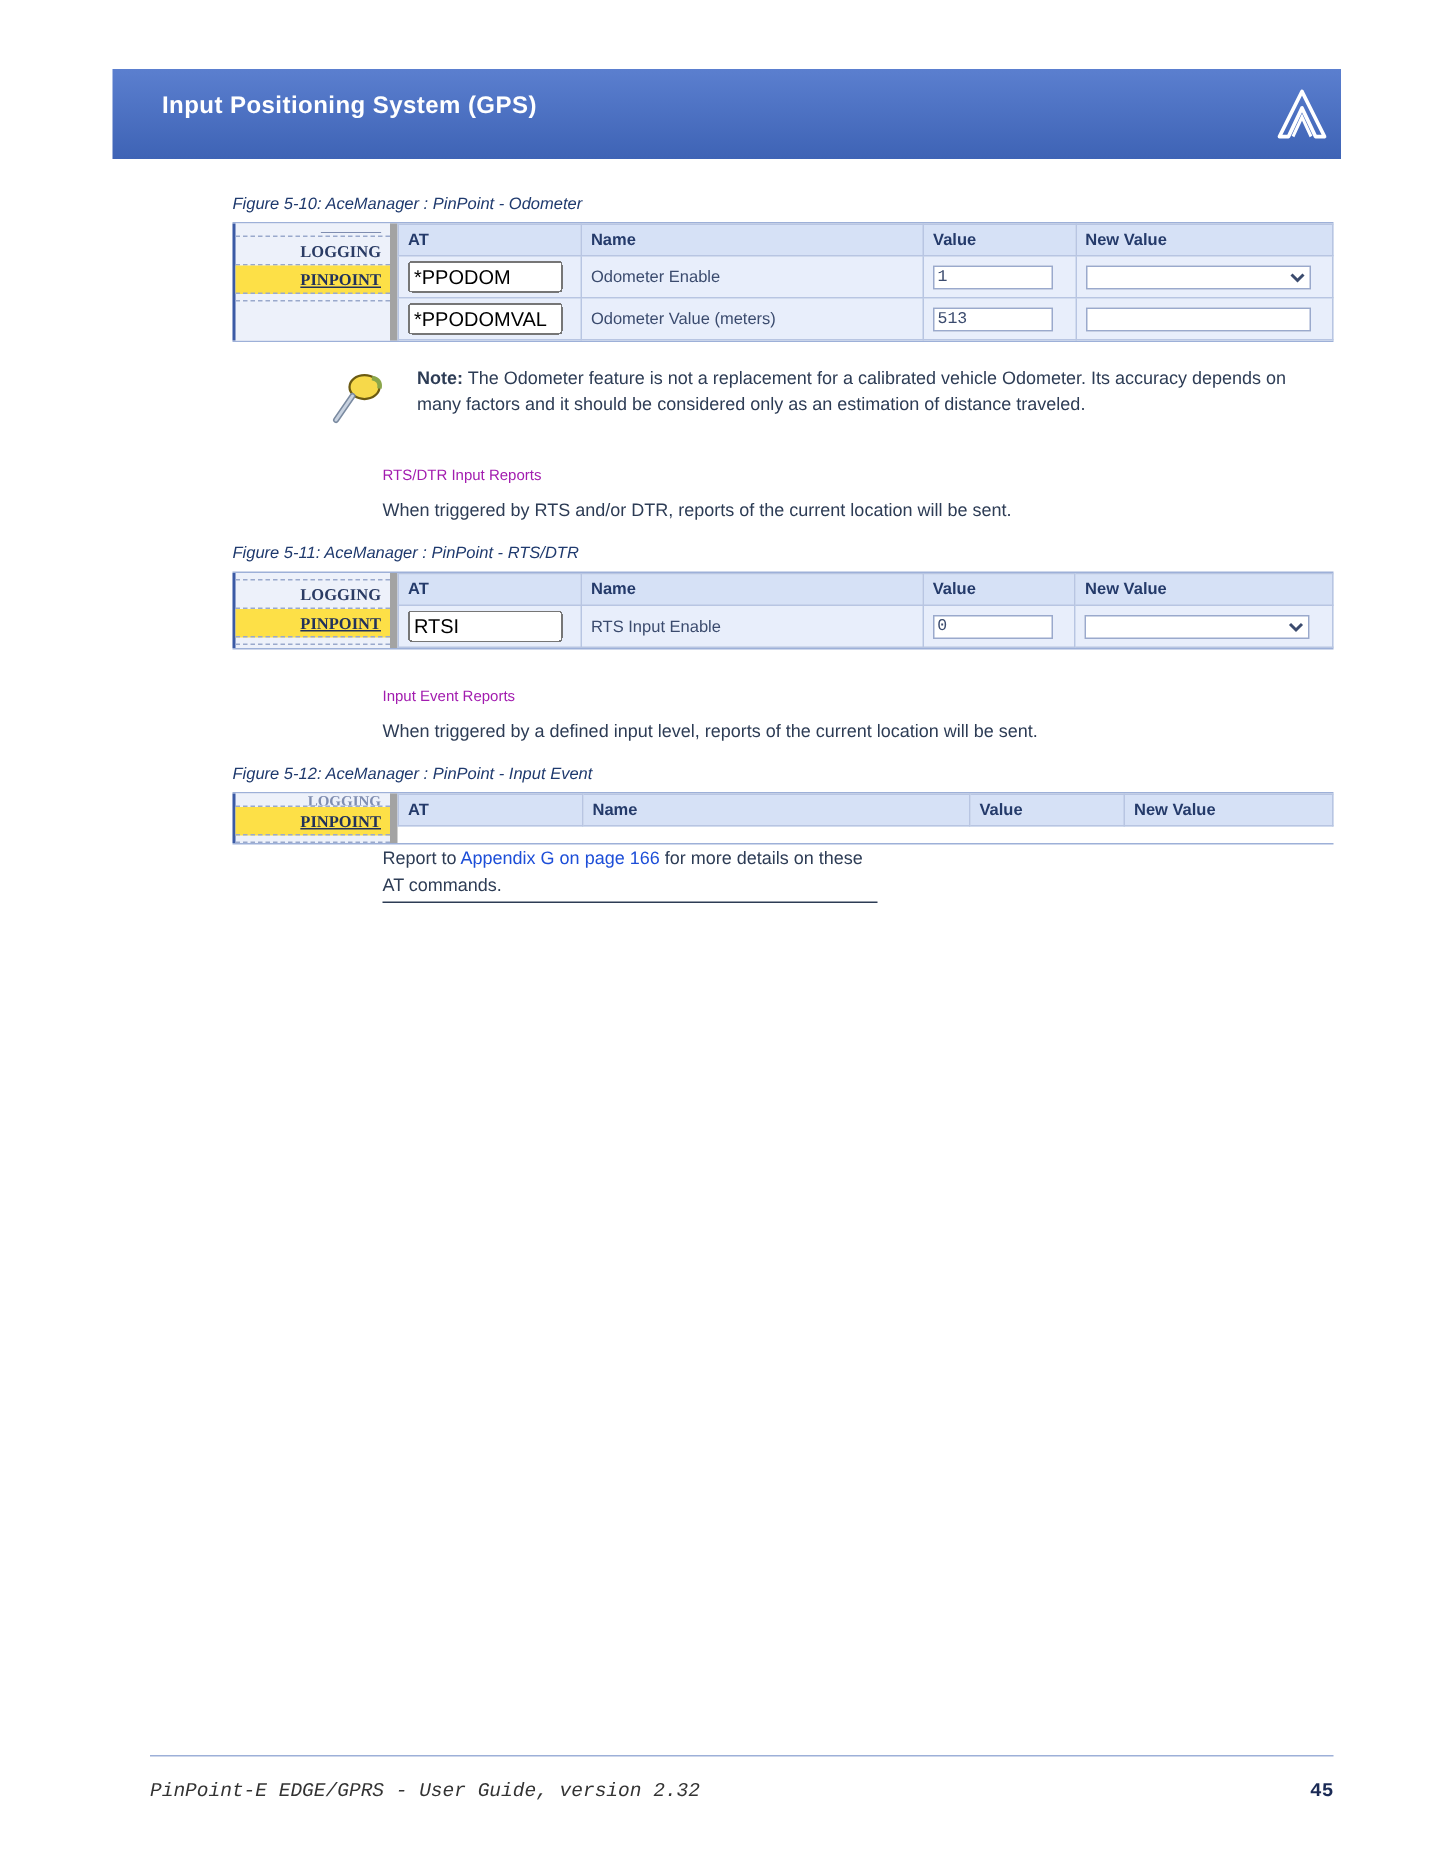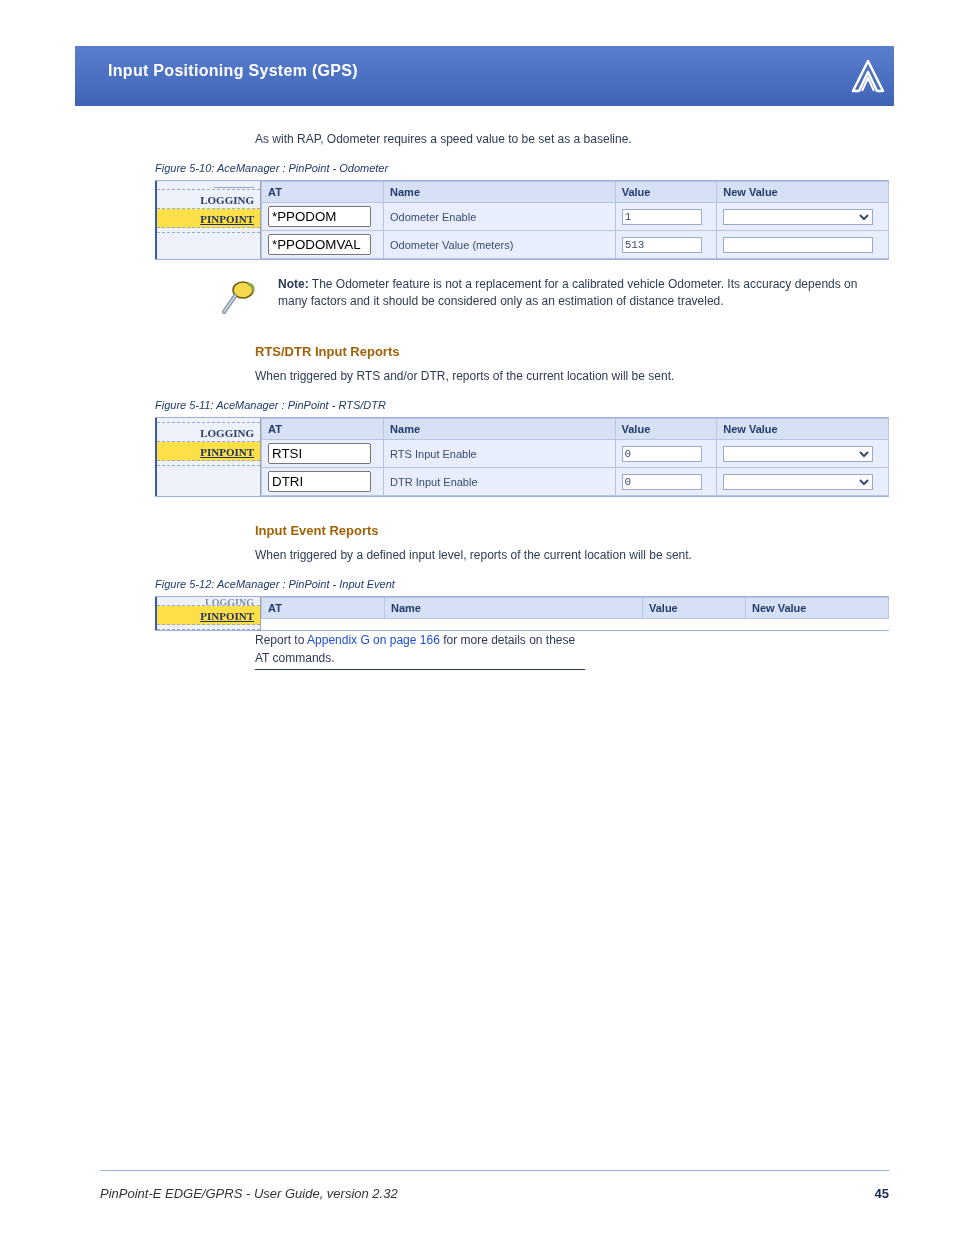--- a/index.html
+++ b/index.html
@@ -8,61 +8,60 @@
   .header-title{color:#fff;font-weight:bold;font-size:16px;padding:16px 0 0 33px;letter-spacing:.3px;}
   .logo{position:absolute;right:8px;top:12px;}
   .body-area{position:absolute;left:100px;right:65px;top:130px;bottom:80px;}
   .fig-label{color:#1f3a6e;font-size:11px;font-style:italic;margin-bottom:6px;}
   .shot{border-top:1px solid #9db0d8;border-bottom:1px solid #9db0d8;display:flex;font-size:11px;}
   .side-tabs{width:103px;border-left:2px solid #3b5aa5;background:#edf1fa;display:flex;flex-direction:column;}
   .side-tab{font-family:Georgia,serif;font-weight:bold;color:#2a3b64;padding:4px 6px 2px 0;text-align:right;border-bottom:1px dashed #9aa9cc;}
   .side-tab.dashonly{height:4px;padding:0;}
   .side-tab.cropped{color:#7f8db0;font-size:10px;padding-top:0;padding-bottom:0;height:8px;overflow:hidden;}
   .side-tab.sel{text-decoration:underline;background:#fde047;color:#21315b;}
-  .grid{flex:1;border-left:1px solid #a3a3a3;}
+  .grid{flex:1;border-left:5px solid #a3a3a3;}
   .grid table{width:100%;border-collapse:collapse;}
   .grid th{background:#d6e1f6;color:#243a6a;font-weight:bold;text-align:left;padding:4px 6px;border:1px solid #b8c5e2;}
   .grid td{background:#e8eefb;color:#3b4b6e;padding:3px 6px;border:1px solid #b8c5e2;font-family:'Courier New',monospace;font-size:11px;}
   .grid td.name{font-family:Verdana,Arial,sans-serif;}
   .grid td.val input, .grid td.nv input{font:inherit;font-family:'Courier New',monospace;border:1px solid #9aa9cc;background:#fff;color:#3b4b6e;padding:1px 2px;box-sizing:border-box;}
   .grid td.val input{width:80px;}
   .grid td.nv {width:160px;}
   .grid td.nv select{width:150px;border:1px solid #9aa9cc;background:#fff;color:#3b4b6e;font:inherit;}
   .grid td.nv input{width:150px;}
   .col-at{width:110px;}
   .col-name{width:245px;}
   .col-val{width:90px;}
   .note-row{display:flex;align-items:flex-start;gap:18px;margin:16px 0 22px 118px;}
   .note-icon{width:42px;height:42px;flex-shrink:0;}
   .note-text{color:#2d3c55;font-size:12px;line-height:1.45;}
   .note-text .hd{font-weight:bold;}
   .body-copy{color:#2d3c55;font-size:12px;line-height:1.5;margin:0 0 14px 155px;}
-  .sub-h{color:#a16207;font-weight:bold;font-size:13px;margin:26px 0 8px 155px;}
+  .sub-h{color:#a21caf;font-weight:normal;font-size:10px;margin:26px 0 8px 155px;}
   .inline-link{color:#1d4ed8;cursor:pointer;}
   .foot-rule{position:absolute;left:100px;right:65px;bottom:64px;border-top:1px solid #9db0d8;}
-  .footer{position:absolute;left:100px;right:65px;bottom:34px;display:flex;justify-content:space-between;font-family:Liberation Sans, sans-serif;font-style:italic;color:#333;font-size:13px;}
+  .footer{position:absolute;left:100px;right:65px;bottom:34px;display:flex;justify-content:space-between;font-family:Liberation Mono, monospace;font-style:italic;color:#333;font-size:13px;}
   .footer .pg{font-weight:bold;font-style:normal;color:#1a2a55;}
   .block{margin-top:0px;}
 </style>
 </head>
 <body>
 
 <div class="page">
   <div class="header-bar">
     <div class="header-title">Input Positioning System (GPS)</div>
     <div class="logo">
       <svg width="36" height="36" viewBox="0 0 36 36">
           <path d="M18 3 L33 33 L27 33 L18 14 L9 33 L3 33 Z" fill="none" stroke="#fff" stroke-width="2.5" stroke-linejoin="round"></path>
           <path d="M12 33 L18 20 L24 33" fill="none" stroke="#fff" stroke-width="2"></path>
         </svg>
     </div>
   </div>
 
   <div class="body-area">
-    <p class="body-copy">As with RAP, Odometer requires a speed value to be set as a baseline.</p>
 
     <div class="block" style="margin-left:55px;">
       <div class="fig-label">Figure 5-10: AceManager : PinPoint - Odometer</div>
       <div class="shot">
         <div class="side-tabs">
           <div class="side-tab cropped">————</div>
           <div class="side-tab">LOGGING</div>
           <div class="side-tab sel">PINPOINT</div>
           <div class="side-tab dashonly"></div>
         </div>
@@ -127,26 +126,20 @@
               <th class="col-name">Name</th>
               <th class="col-val">Value</th>
               <th>New Value</th>
             </tr>
             <tr>
               <td><input style="width: 95px;" value="RTSI"></td>
               <td class="name">RTS Input Enable</td>
               <td class="val"><input value="0" style=""></td>
               <td class="nv"><select><option></option></select></td>
             </tr>
-            <tr>
-              <td><input style="width: 95px;" value="DTRI"></td>
-              <td class="name">DTR Input Enable</td>
-              <td class="val"><input value="0" style=""></td>
-              <td class="nv"><select><option></option></select></td>
-            </tr>
           </tbody>
             </table>
         </div>
       </div>
     </div>
 
     <div class="sub-h">Input Event Reports</div>
     <p class="body-copy">When triggered by a defined input level, reports of the current location will be sent.</p>
     <div class="block" style="margin-left:55px;">
       <div class="fig-label">Figure 5-12: AceManager : PinPoint - Input Event</div>

